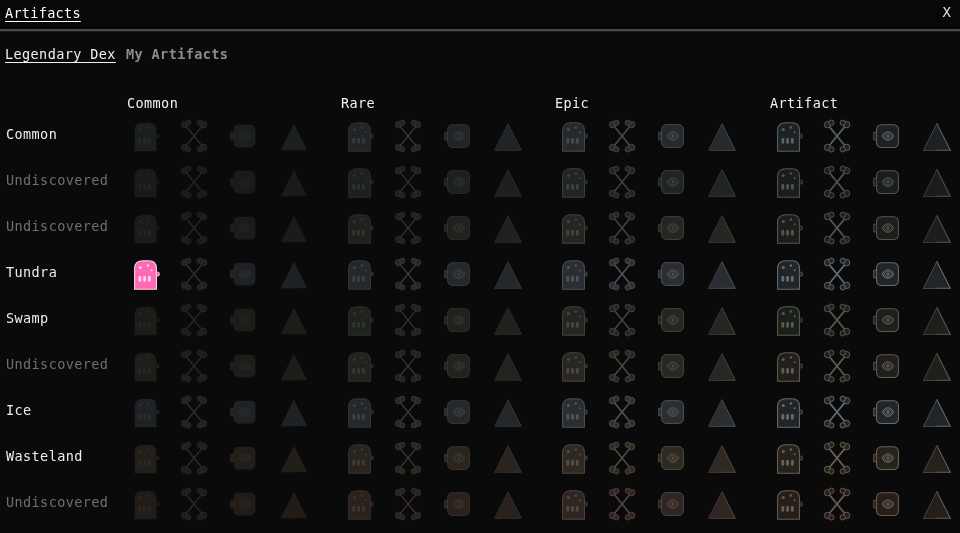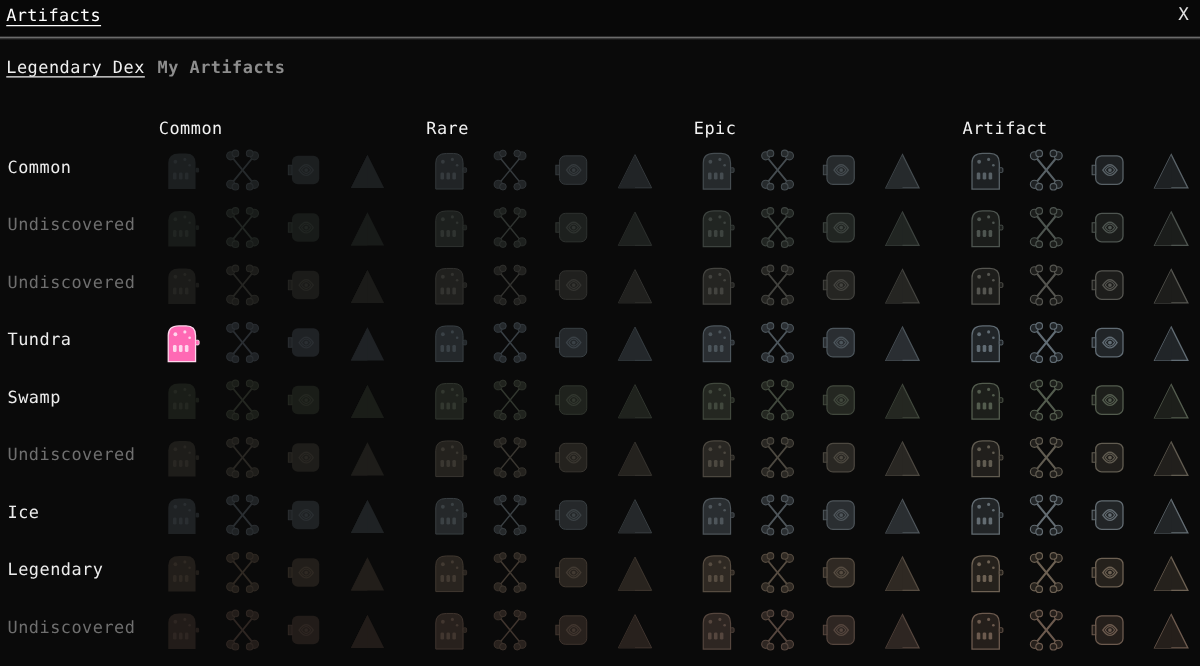--- a/index.html
+++ b/index.html
@@ -1425,21 +1425,21 @@
           </svg>
         </div>
         <div class="cell icon-wrap" style="left: 917px;">
           <svg viewBox="0 0 40 42" class="icon-svg">
             <path d="M20 7 L34 35 L6 35 Z" fill="rgb(34,37,39)" stroke="rgb(99,108,114)" stroke-width="1.1"></path>
             <path d="M20 7 L20 35 L6 35 Z" fill="rgb(34,37,39)"></path>
           </svg>
         </div>
       </div>
       <div class="row" style="top: 350px;">
-        <div class="row-label known">Legendary</div>
+        <div class="row-label known">Wasteland</div>
         <div class="cell icon-wrap" style="left: 126px;">
           <svg viewBox="0 0 40 42" class="icon-svg">
             <path d="M8 36 L8 14 Q8 6 17 6 L23 6 Q31 6 31 14 L31 36 Z" fill="rgb(34,30,26)"></path>
             <circle cx="14" cy="13" r="1.6" fill="rgb(47,41,35)"></circle>
             <circle cx="22" cy="11" r="1.3" fill="rgb(47,41,35)"></circle>
             <circle cx="26" cy="16" r="1.1" fill="rgb(47,41,35)"></circle>
             <rect x="12" y="22" width="3" height="6" rx="1.2" fill="rgb(47,41,35)"></rect>
             <rect x="17" y="22" width="3" height="6" rx="1.2" fill="rgb(47,41,35)"></rect>
             <rect x="22" y="22" width="3" height="6" rx="1.2" fill="rgb(47,41,35)"></rect>
             <rect x="31" y="18" width="3" height="4" rx="1" fill="rgb(34,30,26)"></rect>

